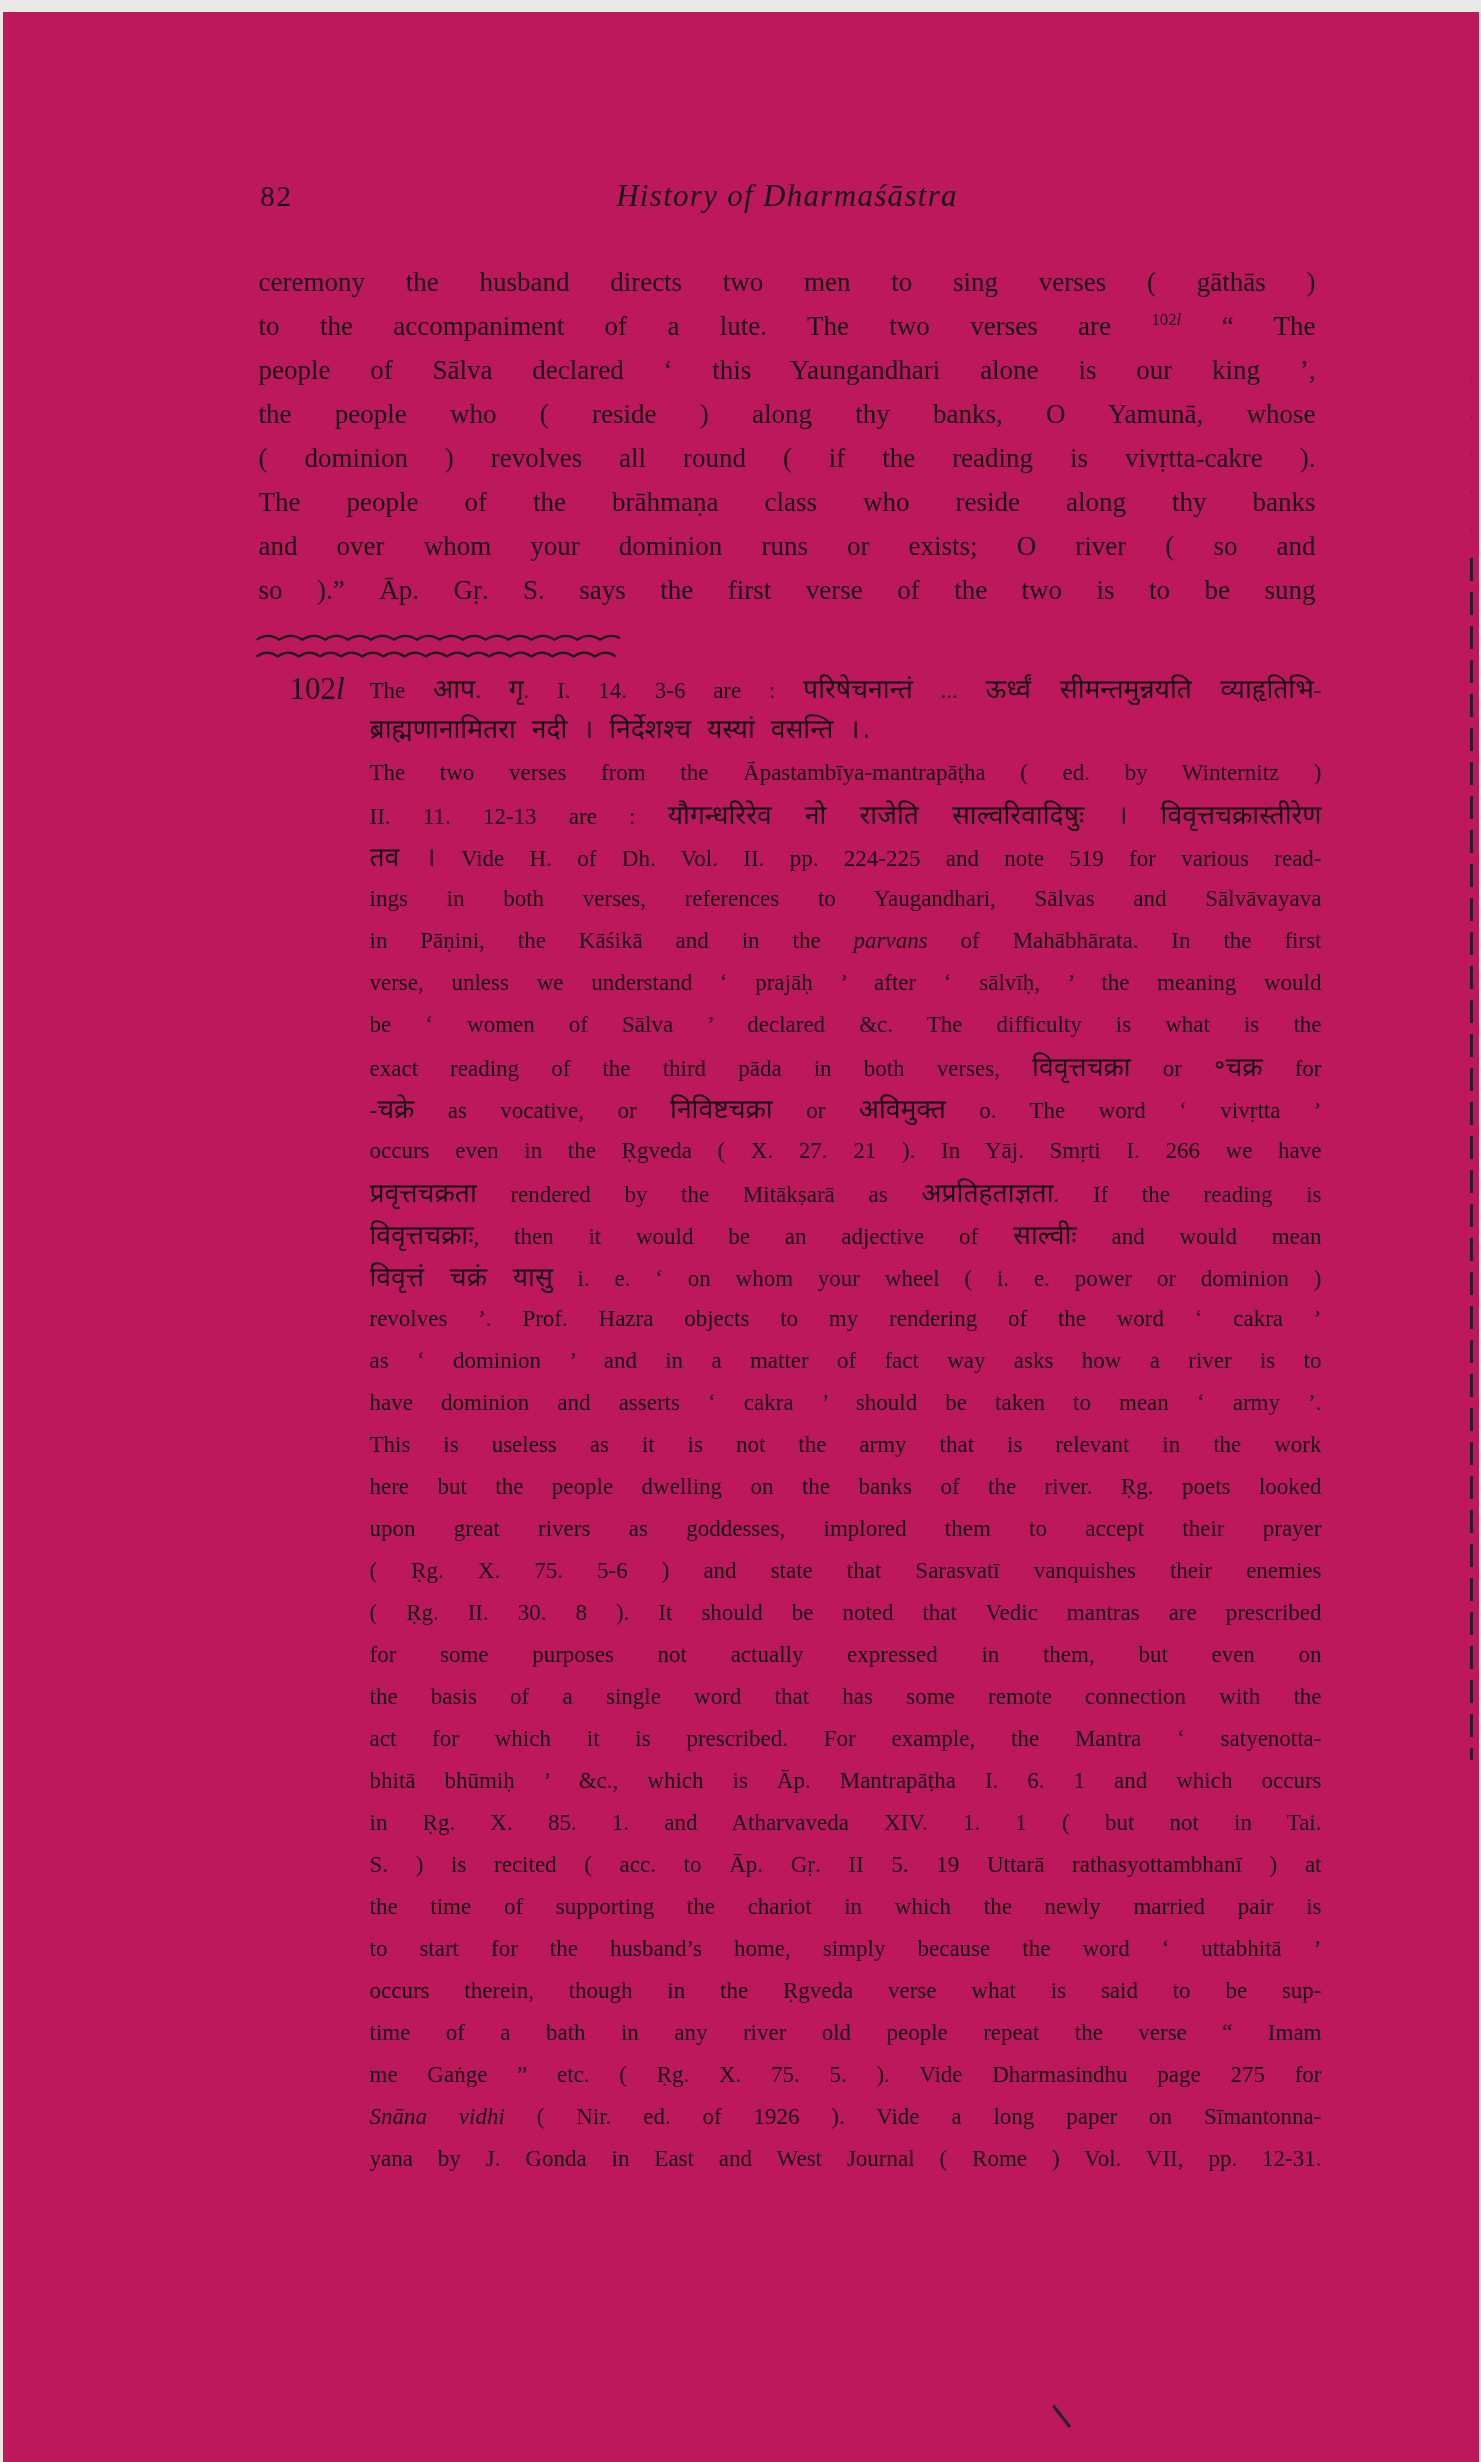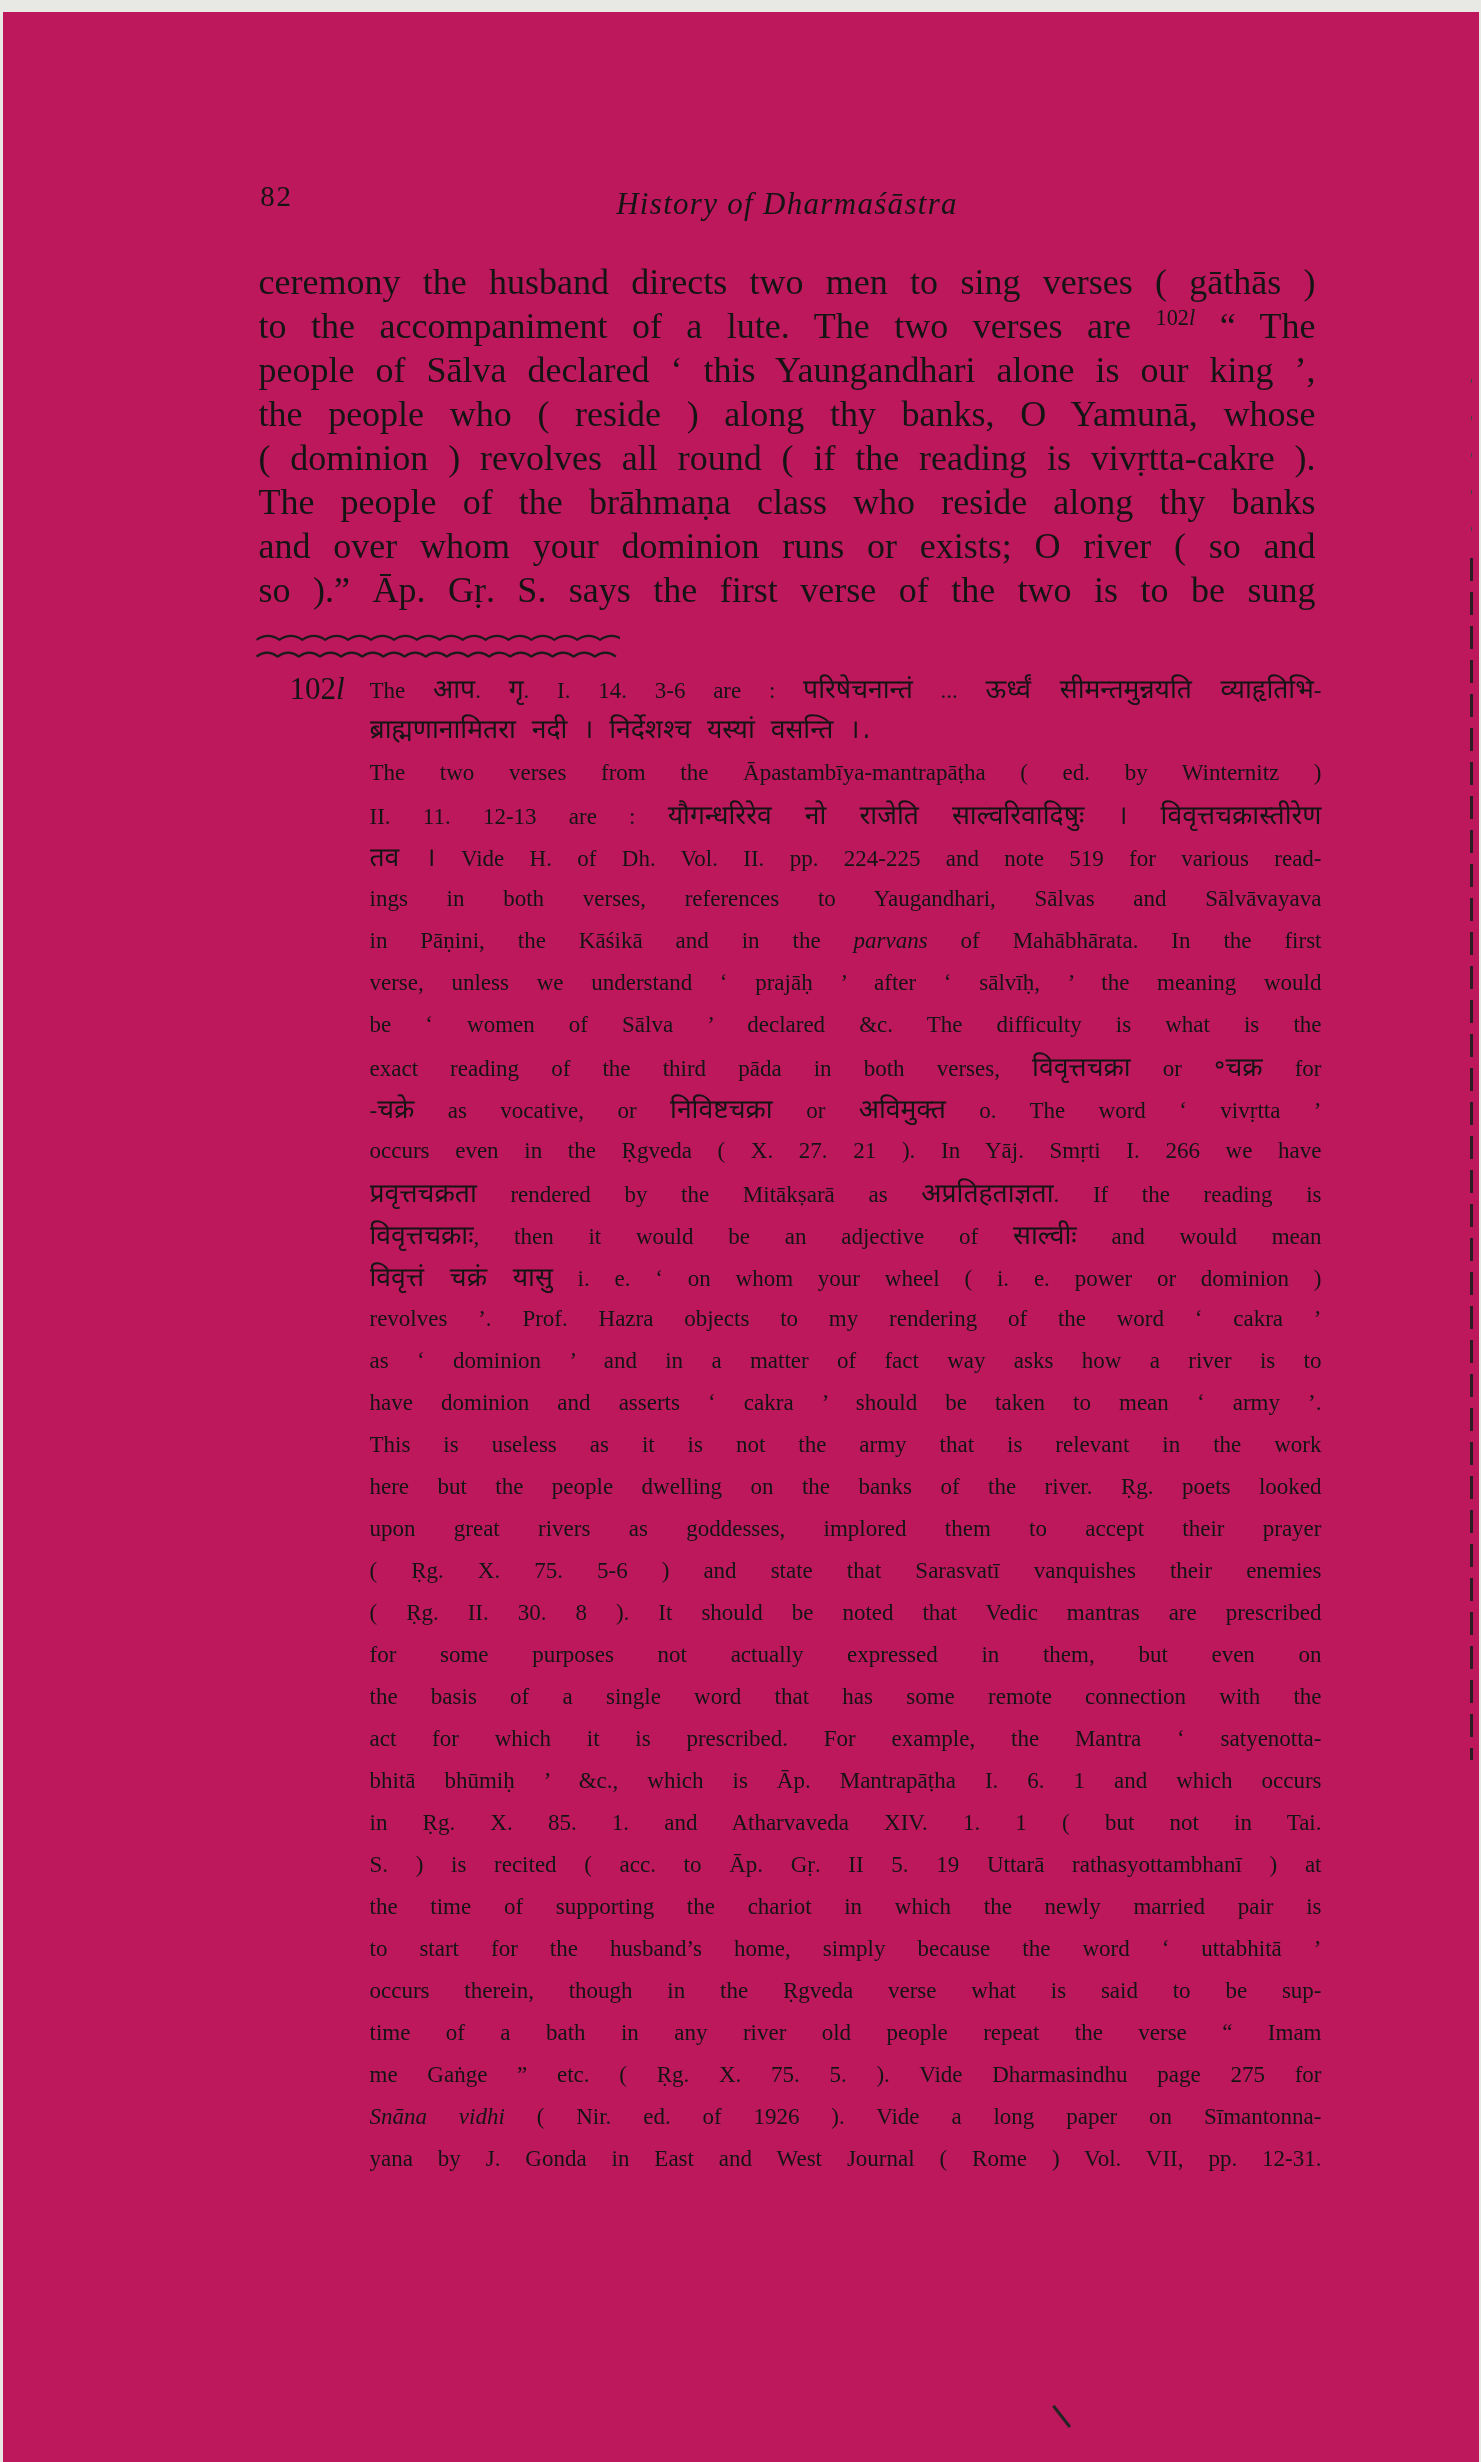--- a/index.html
+++ b/index.html
@@ -8,24 +8,24 @@
     width:1476px; height:2462px;
     margin:12px auto;
     background:#be185d;
     color:#141414;
     font-family:"Liberation Serif","DejaVu Serif",serif;
     overflow:hidden;
   }
   
   .header-row { position:absolute; top:166px; left:256px; width:1057px; height:42px; }
   .page-number { position:absolute; left:1.8px; top:1.8px; font-size:29px; letter-spacing:1.8px; }
-  .page-title  { position:absolute; left:0; right:0; top:8px; text-align:center;
+  .page-title  { position:absolute; left:0; right:0; top:0; text-align:center;
                  font-style:italic; font-size:31px; letter-spacing:1.3px; }
   
-  .main-paragraph { position:absolute; top:248px; left:256px; width:1057px; font-size:36px; }
+  .main-paragraph { position:absolute; top:248px; left:256px; width:1057px; font-size:27px; }
   .main-paragraph .line { height:44px; line-height:44px; overflow:hidden;
                           text-align:justify; text-align-last:justify; }
   sup { font-size:0.62em; line-height:0; }
   
   .divider { position:absolute; top:619px; left:253px; width:364px; height:37px; }
   
   .footnote { position:absolute; top:656px; left:367px; width:952px; font-size:23px; }
   .footnote .para { position:relative; }
   .footnote .line { height:42px; line-height:42px; overflow:hidden;
                     text-align:justify; text-align-last:justify; }

